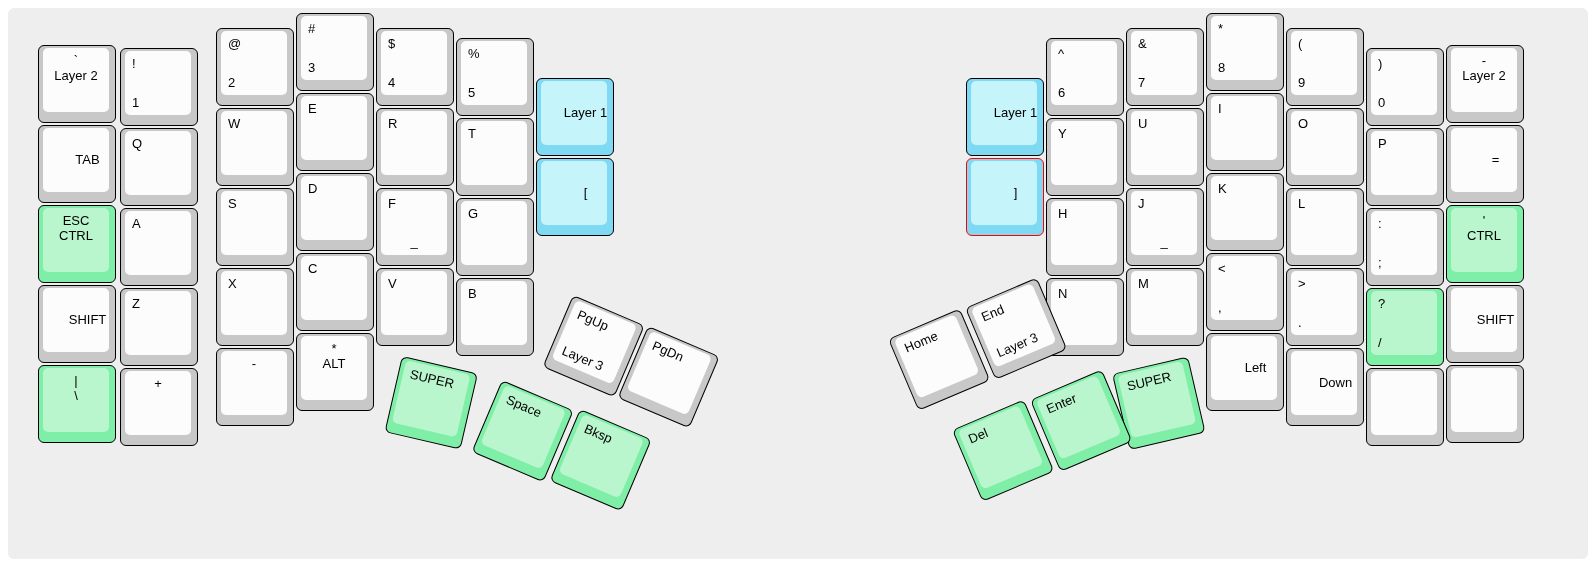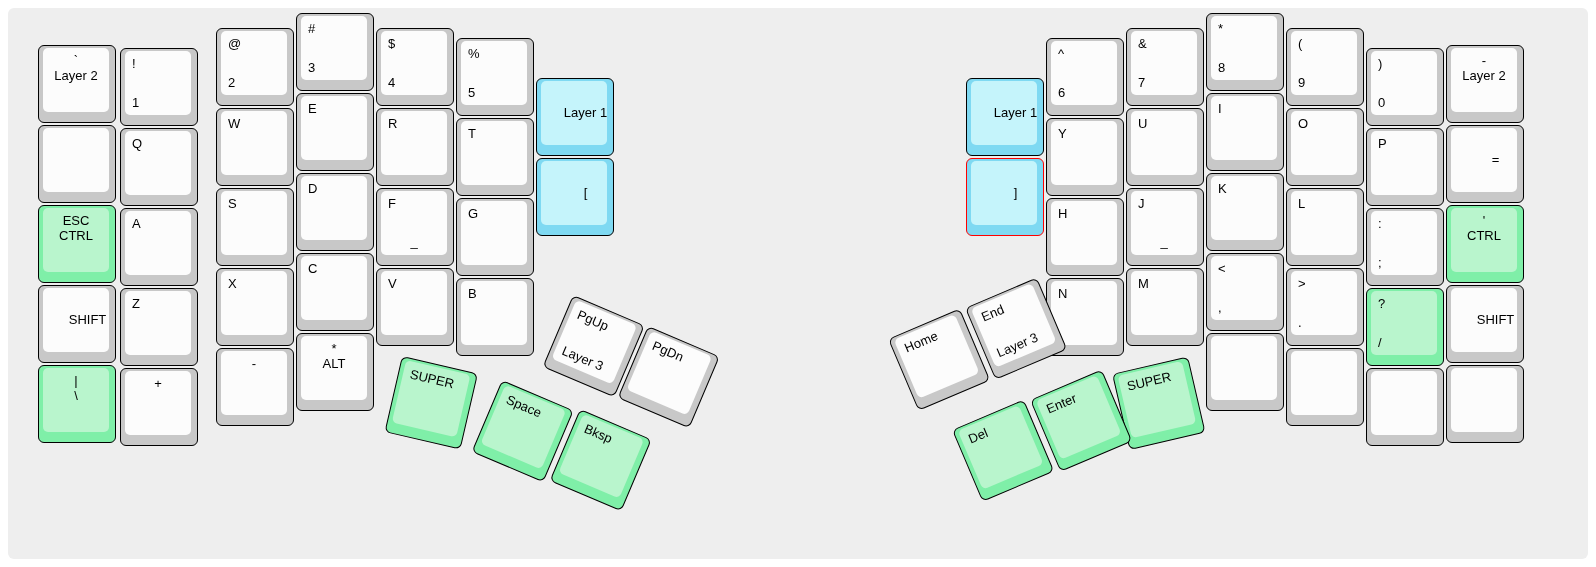--- a/index.html
+++ b/index.html
@@ -88,20 +88,21 @@
 
 <div id="stage">
   <div id="board">
     <div id="left-half">
         <div class="key" style="left: 30px; top: 37px; width: 78px; height: 78px;">
           <div class="cap"></div>
           <div class="lbl tc"><span>`</span><span class="sub">Layer 2</span></div>
         </div>
         <div class="key" style="left: 30px; top: 117px; width: 78px; height: 78px;">
           <div class="cap"></div>
+          <div class="lbl ctr"><span class="sub">TAB</span></div>
         </div>
         <div class="key green" style="left: 30px; top: 197px; width: 78px; height: 78px;">
           <div class="cap"></div>
           <div class="lbl tc"><span>ESC</span><span class="sub">CTRL</span></div>
         </div>
         <div class="key" style="left: 30px; top: 277px; width: 78px; height: 78px;">
           <div class="cap"></div>
           <div class="lbl ctr"><span class="sub">SHIFT</span></div>
         </div>
         <div class="key green" style="left: 30px; top: 357px; width: 78px; height: 78px;">
@@ -281,39 +282,41 @@
         <div class="key" style="left: 1198px; top: 165px; width: 78px; height: 78px;">
           <div class="cap"></div>
           <div class="lbl tl"><span>K</span></div>
         </div>
         <div class="key" style="left: 1198px; top: 245px; width: 78px; height: 78px;">
           <div class="cap"></div>
           <div class="lbl tl"><span>&lt;</span><span class="spacer"></span><span class="sub">,</span></div>
         </div>
         <div class="key" style="left: 1198px; top: 325px; width: 78px; height: 78px;">
           <div class="cap"></div>
+          <div class="lbl ctr"><span class="sub">Left</span></div>
         </div>
         <div class="key" style="left: 1278px; top: 20px; width: 78px; height: 78px;">
           <div class="cap"></div>
           <div class="lbl tl"><span>(</span><span class="spacer"></span><span class="sub">9</span></div>
         </div>
         <div class="key" style="left: 1278px; top: 100px; width: 78px; height: 78px;">
           <div class="cap"></div>
           <div class="lbl tl"><span>O</span></div>
         </div>
         <div class="key" style="left: 1278px; top: 180px; width: 78px; height: 78px;">
           <div class="cap"></div>
           <div class="lbl tl"><span>L</span></div>
         </div>
         <div class="key" style="left: 1278px; top: 260px; width: 78px; height: 78px;">
           <div class="cap"></div>
           <div class="lbl tl"><span>&gt;</span><span class="spacer"></span><span class="sub">.</span></div>
         </div>
         <div class="key" style="left: 1278px; top: 340px; width: 78px; height: 78px;">
           <div class="cap"></div>
+          <div class="lbl ctr"><span class="sub">Down</span></div>
         </div>
         <div class="key" style="left: 1358px; top: 40px; width: 78px; height: 78px;">
           <div class="cap"></div>
           <div class="lbl tl"><span>)</span><span class="spacer"></span><span class="sub">0</span></div>
         </div>
         <div class="key" style="left: 1358px; top: 120px; width: 78px; height: 78px;">
           <div class="cap"></div>
           <div class="lbl tl"><span>P</span></div>
         </div>
         <div class="key" style="left: 1358px; top: 200px; width: 78px; height: 78px;">

